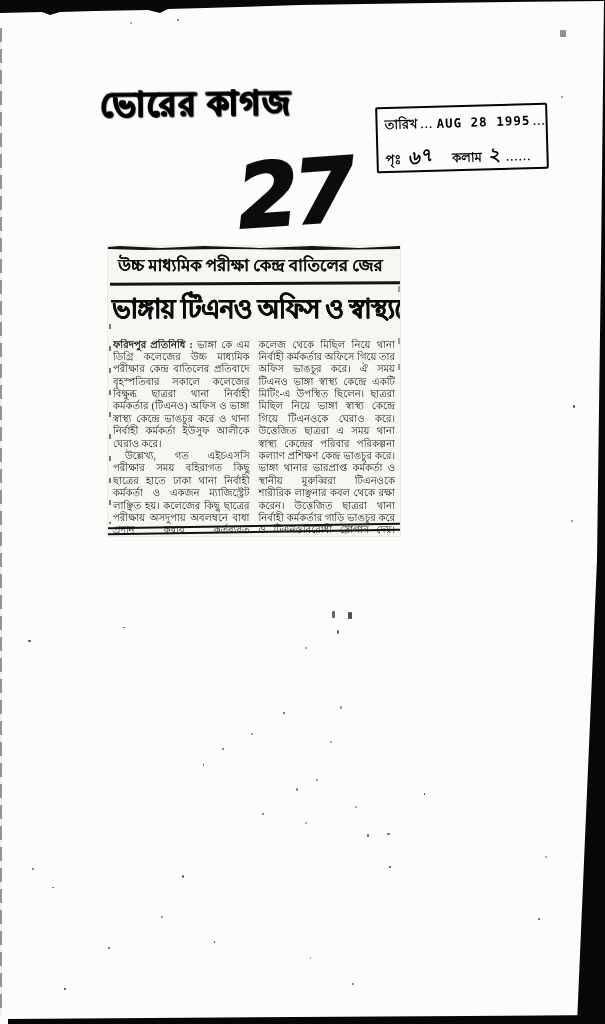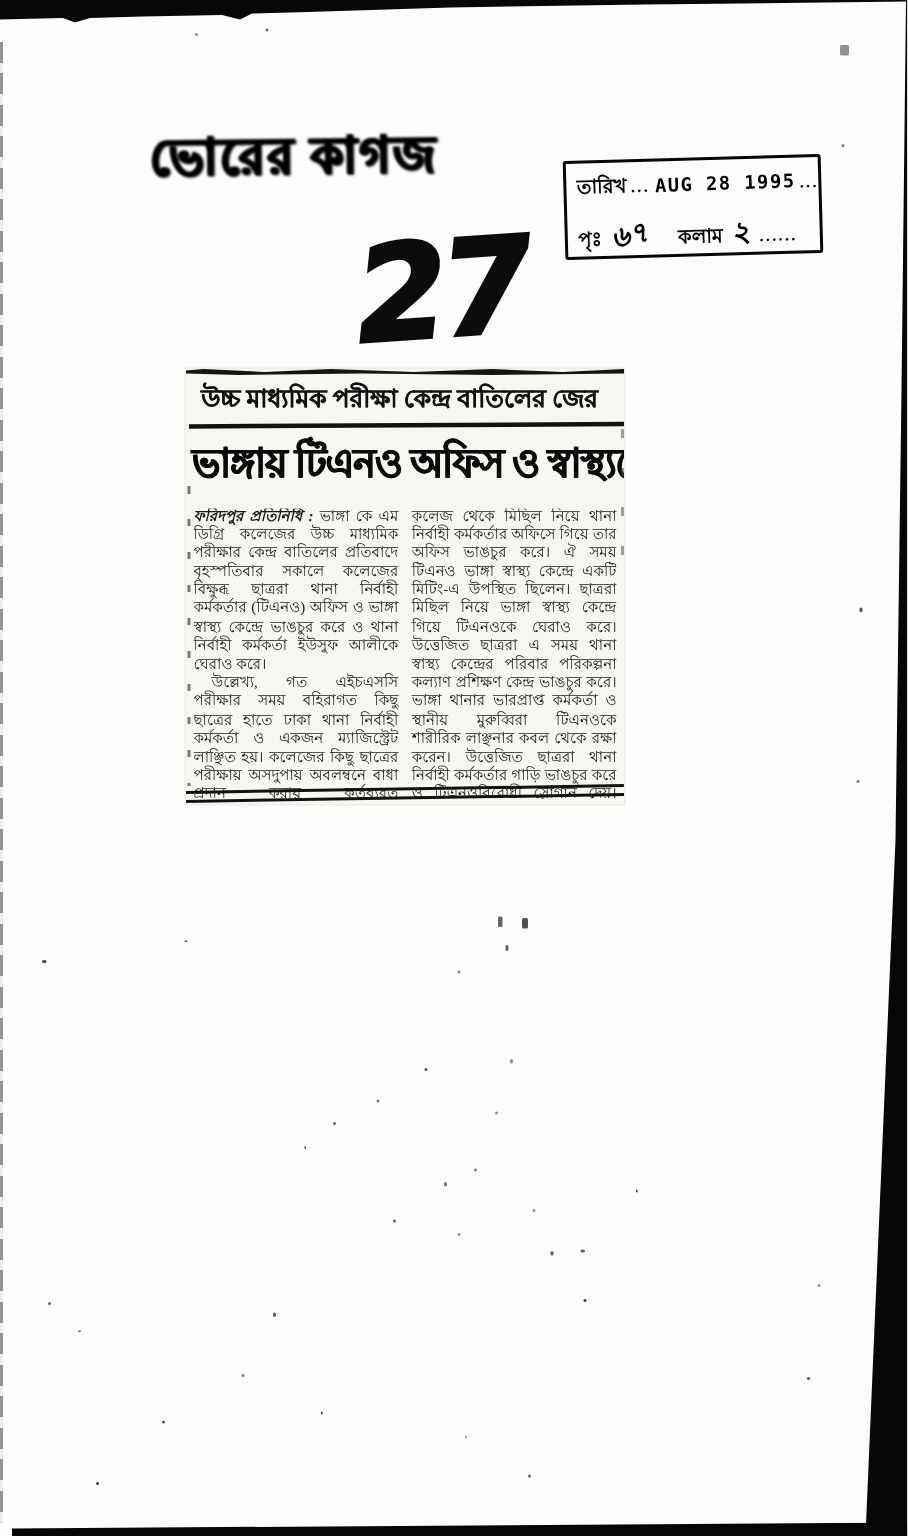--- a/index.html
+++ b/index.html
@@ -69,21 +69,21 @@
     position:absolute; left:237px; top:150px;
     font-family:"DejaVu Sans", sans-serif; font-weight:bold; font-size:88px;
     color:#0c0c0c; letter-spacing:-4px;
     transform: rotate(-4deg) skewX(-10deg);
     -webkit-text-stroke: 2.5px #0c0c0c;
     line-height:1;
   }
 
   
   .clipping {
-    position:absolute; left:124px; top:246px; width:292px; height:290px;
+    position:absolute; left:108px; top:246px; width:292px; height:290px;
     background: rgba(242,240,233,.55);
     overflow:hidden;
     box-shadow: 0 0 0 1px rgba(120,120,120,.12);
   }
   .clip-topline {
     height:4px; background:#151515; width:100%;
     clip-path: polygon(0 1px,4% 0,18% 2px,33% 0,52% 2px,70% 0,86% 2px,100% 0,100% 3px,70% 4px,40% 3px,12% 4px,0 3px);
   }
   .kicker {
     margin:3px 4px 0 10px;
@@ -98,21 +98,21 @@
     text-shadow:.6px 0 currentColor, -.3px 0 currentColor;
     transform: scaleY(1.08);
     transform-origin: left top;
   }
   .cols {
     display:flex; gap:9px; margin:8px 5px 0 5px; height:196px; overflow:hidden;
   }
   .col { width:50%; font-size:10px; line-height:1.24; text-align:justify; color:#191919; }
   .col p { margin:0; }
   .col p + p { text-indent:12px; }
-  .dateline { font-weight:bold;font-style:italic; }
+  .dateline { font-weight:bold; }
   .clip-bottomrule {
     position:absolute; left:0; bottom:3px; width:100%; height:8px;
     border-top:2.5px solid #111; border-bottom:2.5px solid #111;
     transform: rotate(-0.9deg);
   }
   .clip-torn-left {
     position:absolute; left:1px; top:78px; width:2px; height:200px; opacity:.65;
     background: repeating-linear-gradient(180deg,#333 0 5px, transparent 5px 22px);
   }
   .clip-torn-right {

